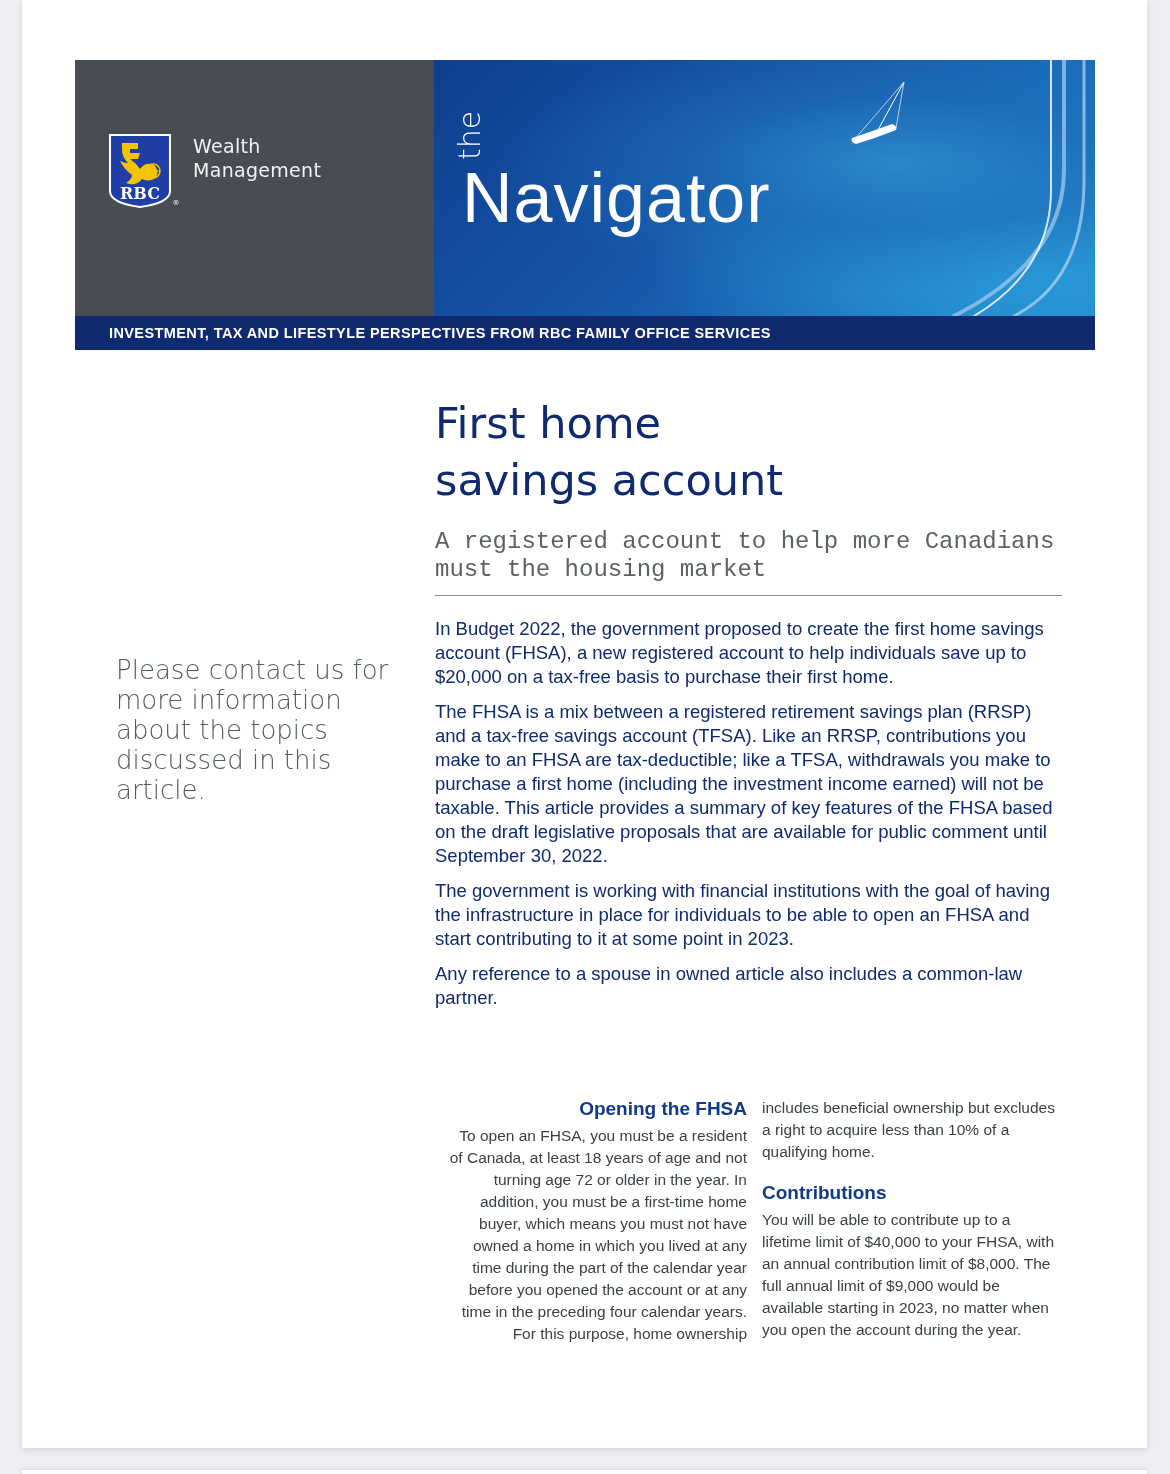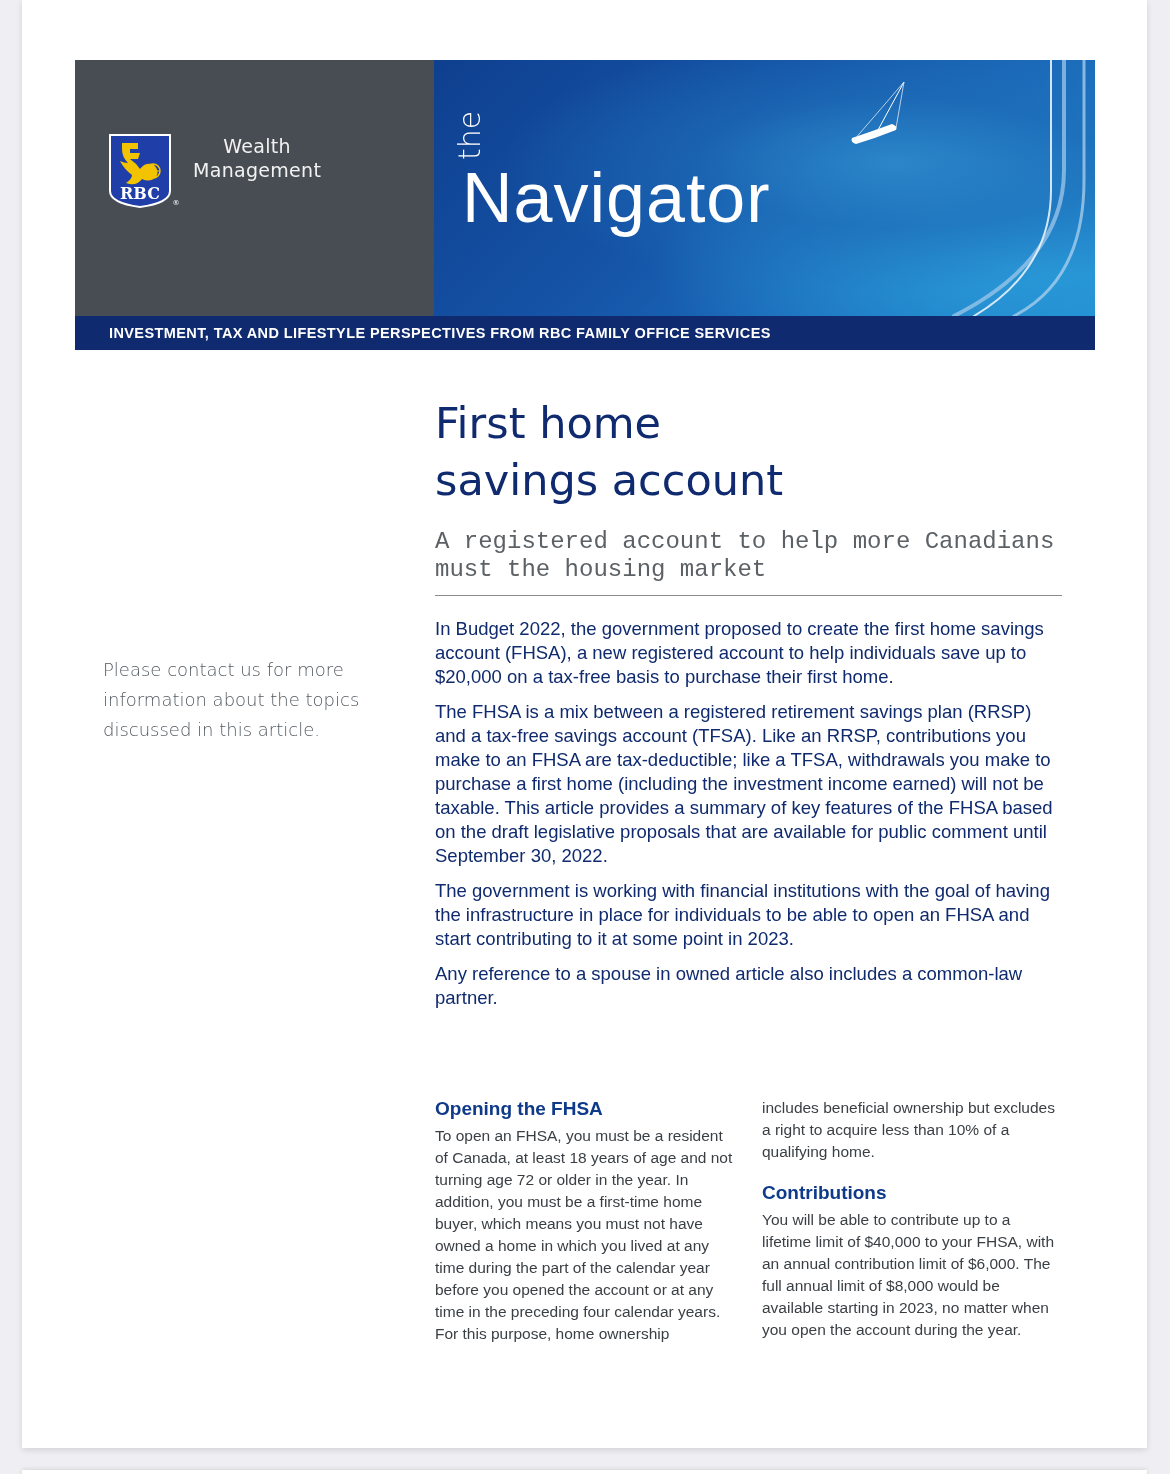--- a/index.html
+++ b/index.html
@@ -26,21 +26,21 @@
     background:#474d53;
   }
   .rbc-logo {
     position:absolute; left:33px; top:73px; width:72px; height:76px;
   }
   .brand-text {
     position:absolute; left:118px; top:74px;
     color:#f2f2f2; font-size:19px; line-height:24px; letter-spacing:0.3px;
     font-family:"DejaVu Sans", sans-serif;
   }
-  .brand-text div { white-space:nowrap;text-align:center; }
+  .brand-text div { white-space:nowrap; }
   .hero {
     position:absolute; left:359px; top:0; width:661px; height:256px;
     background:
       radial-gradient(ellipse at 70% 40%, #2b86c8 0%, rgba(30,110,185,0.6) 30%, rgba(20,80,160,0) 60%),
       radial-gradient(ellipse at 90% 80%, #2a9ad8 0%, rgba(30,140,210,0) 45%),
       linear-gradient(135deg, #0f3f8f 0%, #1553a6 40%, #1b6cbb 70%, #1d8ad0 100%);
     overflow:hidden;
   }
   .hero-the {
     position:absolute; left:18px; top:40px;
@@ -58,43 +58,43 @@
     position:absolute; left:0; top:256px; width:1020px; height:34px;
     background:#0f2a6e;
   }
   .tagline {
     position:absolute; left:34px; top:9px;
     color:#ffffff; font-size:14.5px; letter-spacing:0.4px;
     font-family:"Liberation Sans", sans-serif; white-space:nowrap;font-weight:bold;
   }
   
   .sidebar-note {
-    position:absolute; left:81px; top:655px; width:280px;
-    color:#525a61; font-size:18px; line-height:30px;
+    position:absolute; left:94px; top:655px; width:280px;
+    color:#525a61; font-size:26px; line-height:30px;
     font-family:"DejaVu Sans", sans-serif; font-weight:300;
   }
   
   .article { position:absolute; left:413px; top:395px; width:627px; }
   .title {
     color:#0f2a6e; font-size:43px; line-height:57px; margin:0;
     font-weight:normal; font-family:"DejaVu Sans", sans-serif;
   }
   .subtitle {
     margin-top:19px; color:#5c6166; font-size:24px; line-height:28px;
     font-family:Liberation Mono, monospace; font-weight:300;
   }
   .rule { margin-top:11px; border:0; border-top:1px solid #8a8d90; height:0; }
   .lead { margin-top:21px; }
   .lead p {
     margin:0 0 11px 0; color:#0f2a6e; font-size:18.5px; line-height:24px;
     font-family:"Liberation Sans", sans-serif;
   }
   .cols { position:absolute; left:413px; top:1097px; width:640px; }
   .col { position:absolute; top:0; width:300px; }
-  .col.left { left:0; }
+  .col.left { left:12px;text-align:right; }
   .col.right { left:327px; }
   .section-heading {
     color:#0f3a8a; font-size:19px; font-weight:bold; line-height:24px; margin:0 0 4px 0;
     font-family:"Liberation Sans", sans-serif;
   }
   .col p {
     margin:0; color:#3a3f44; font-size:15.5px; line-height:22px;
     font-family:"Liberation Sans", sans-serif;
   }
   .col .gap { height:18px; }
@@ -166,18 +166,18 @@
 
   <div class="cols">
     <div class="col left">
       <h2 class="section-heading">Opening the FHSA</h2>
       <p>To open an FHSA, you must be a resident of Canada, at least 18 years of age and not turning age 72 or older in the year. In addition, you must be a first-time home buyer, which means you must not have owned a home in which you lived at any time during the part of the calendar year before you opened the account or at any time in the preceding four calendar years. For this purpose, home ownership</p>
     </div>
     <div class="col right">
       <p>includes beneficial ownership but excludes a right to acquire less than 10% of a qualifying home.</p>
       <div class="gap"></div>
       <h2 class="section-heading">Contributions</h2>
-      <p>You will be able to contribute up to a lifetime limit of $40,000 to your FHSA, with an annual contribution limit of $6,000. The full annual limit of $8,000 would be available starting in 2023, no matter when you open the account during the year.</p>
+      <p>You will be able to contribute up to a lifetime limit of $40,000 to your FHSA, with an annual contribution limit of $8,000. The full annual limit of $9,000 would be available starting in 2023, no matter when you open the account during the year.</p>
     </div>
   </div>
 
 </div>
 <div class="next-page"></div>
 
 </body></html>

